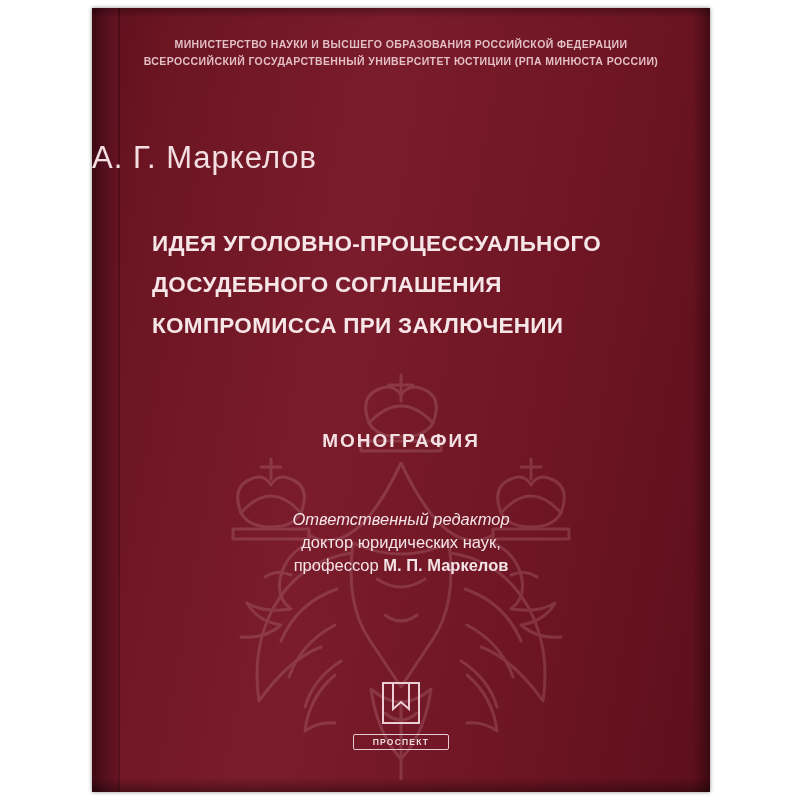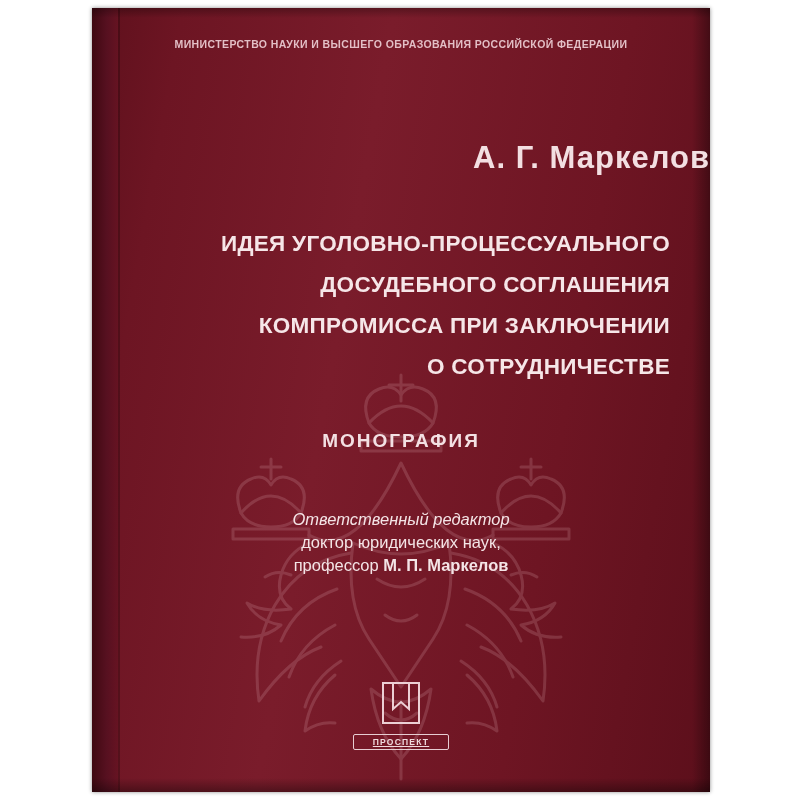--- a/index.html
+++ b/index.html
@@ -104,34 +104,33 @@
     line-height: 17px;
     text-transform: uppercase;
     color: #e3bfc6;
   }
 
   .author {
     position: absolute;
     left: 0;
     right: 0;
     top: 132px;
-    text-align: right;
+    text-align: left;
     color: #f3dfe2;
     font-size: 31px;
     letter-spacing: 1px;
-    font-weight: bold;
-    margin-left: 36px;
+    font-weight: normal;
   }
 
   .title-block {
     position: absolute;
     left: 60px;
     right: 40px;
     top: 215px;
-    text-align: right;
+    text-align: left;
     color: #f6e6e8;
   }
   .title-line {
     font-size: 22.5px;
     font-weight: bold;
     line-height: 41px;
     letter-spacing: 0.3px;
     text-transform: uppercase;
   }
 
@@ -185,21 +184,20 @@
   }
   .pub-name {
     display: block;
     border: 1.5px solid #e7cdd2;
     border-radius: 2px;
     color: #f0dadd;
     font-size: 8.5px;
     font-weight: bold;
     letter-spacing: 1.2px;
     padding: 2px 0 2px 0;
-    text-decoration: underline;
   }
 </style>
 </head>
 <body>
 
 <div class="page">
 
   <div class="cover">
 
     <svg class="emblem" viewBox="0 0 560 430" xmlns="http://www.w3.org/2000/svg">
@@ -251,29 +249,29 @@
     </svg>
 
     <div class="spine"></div>
     <div class="spine-line"></div>
     <div class="top-edge"></div>
     <div class="right-edge"></div>
     <div class="bottom-edge"></div>
 
     <div class="header-block">
       <div class="header-line">МИНИСТЕРСТВО НАУКИ И ВЫСШЕГО ОБРАЗОВАНИЯ РОССИЙСКОЙ ФЕДЕРАЦИИ</div>
+      <div class="header-line">ВСЕРОССИЙСКИЙ ГОСУДАРСТВЕННЫЙ УНИВЕРСИТЕТ ЮСТИЦИИ (РПА МИНЮСТА РОССИИ)</div>
     </div>
 
     <div class="author">А. Г. Маркелов</div>
 
     <div class="title-block">
       <div class="title-line">ИДЕЯ УГОЛОВНО-ПРОЦЕССУАЛЬНОГО</div>
       <div class="title-line">ДОСУДЕБНОГО СОГЛАШЕНИЯ</div>
       <div class="title-line">КОМПРОМИССА ПРИ ЗАКЛЮЧЕНИИ</div>
-      <div class="title-line">О СОТРУДНИЧЕСТВЕ</div>
     </div>
 
     <div class="kind">МОНОГРАФИЯ</div>
 
     <div class="editor-block">
       <div class="editor-role">Ответственный редактор</div>
       <div class="editor-line">доктор юридических наук,</div>
       <div class="editor-line"><span>профессор </span><span class="editor-name">М. П. Маркелов</span></div>
     </div>
 

